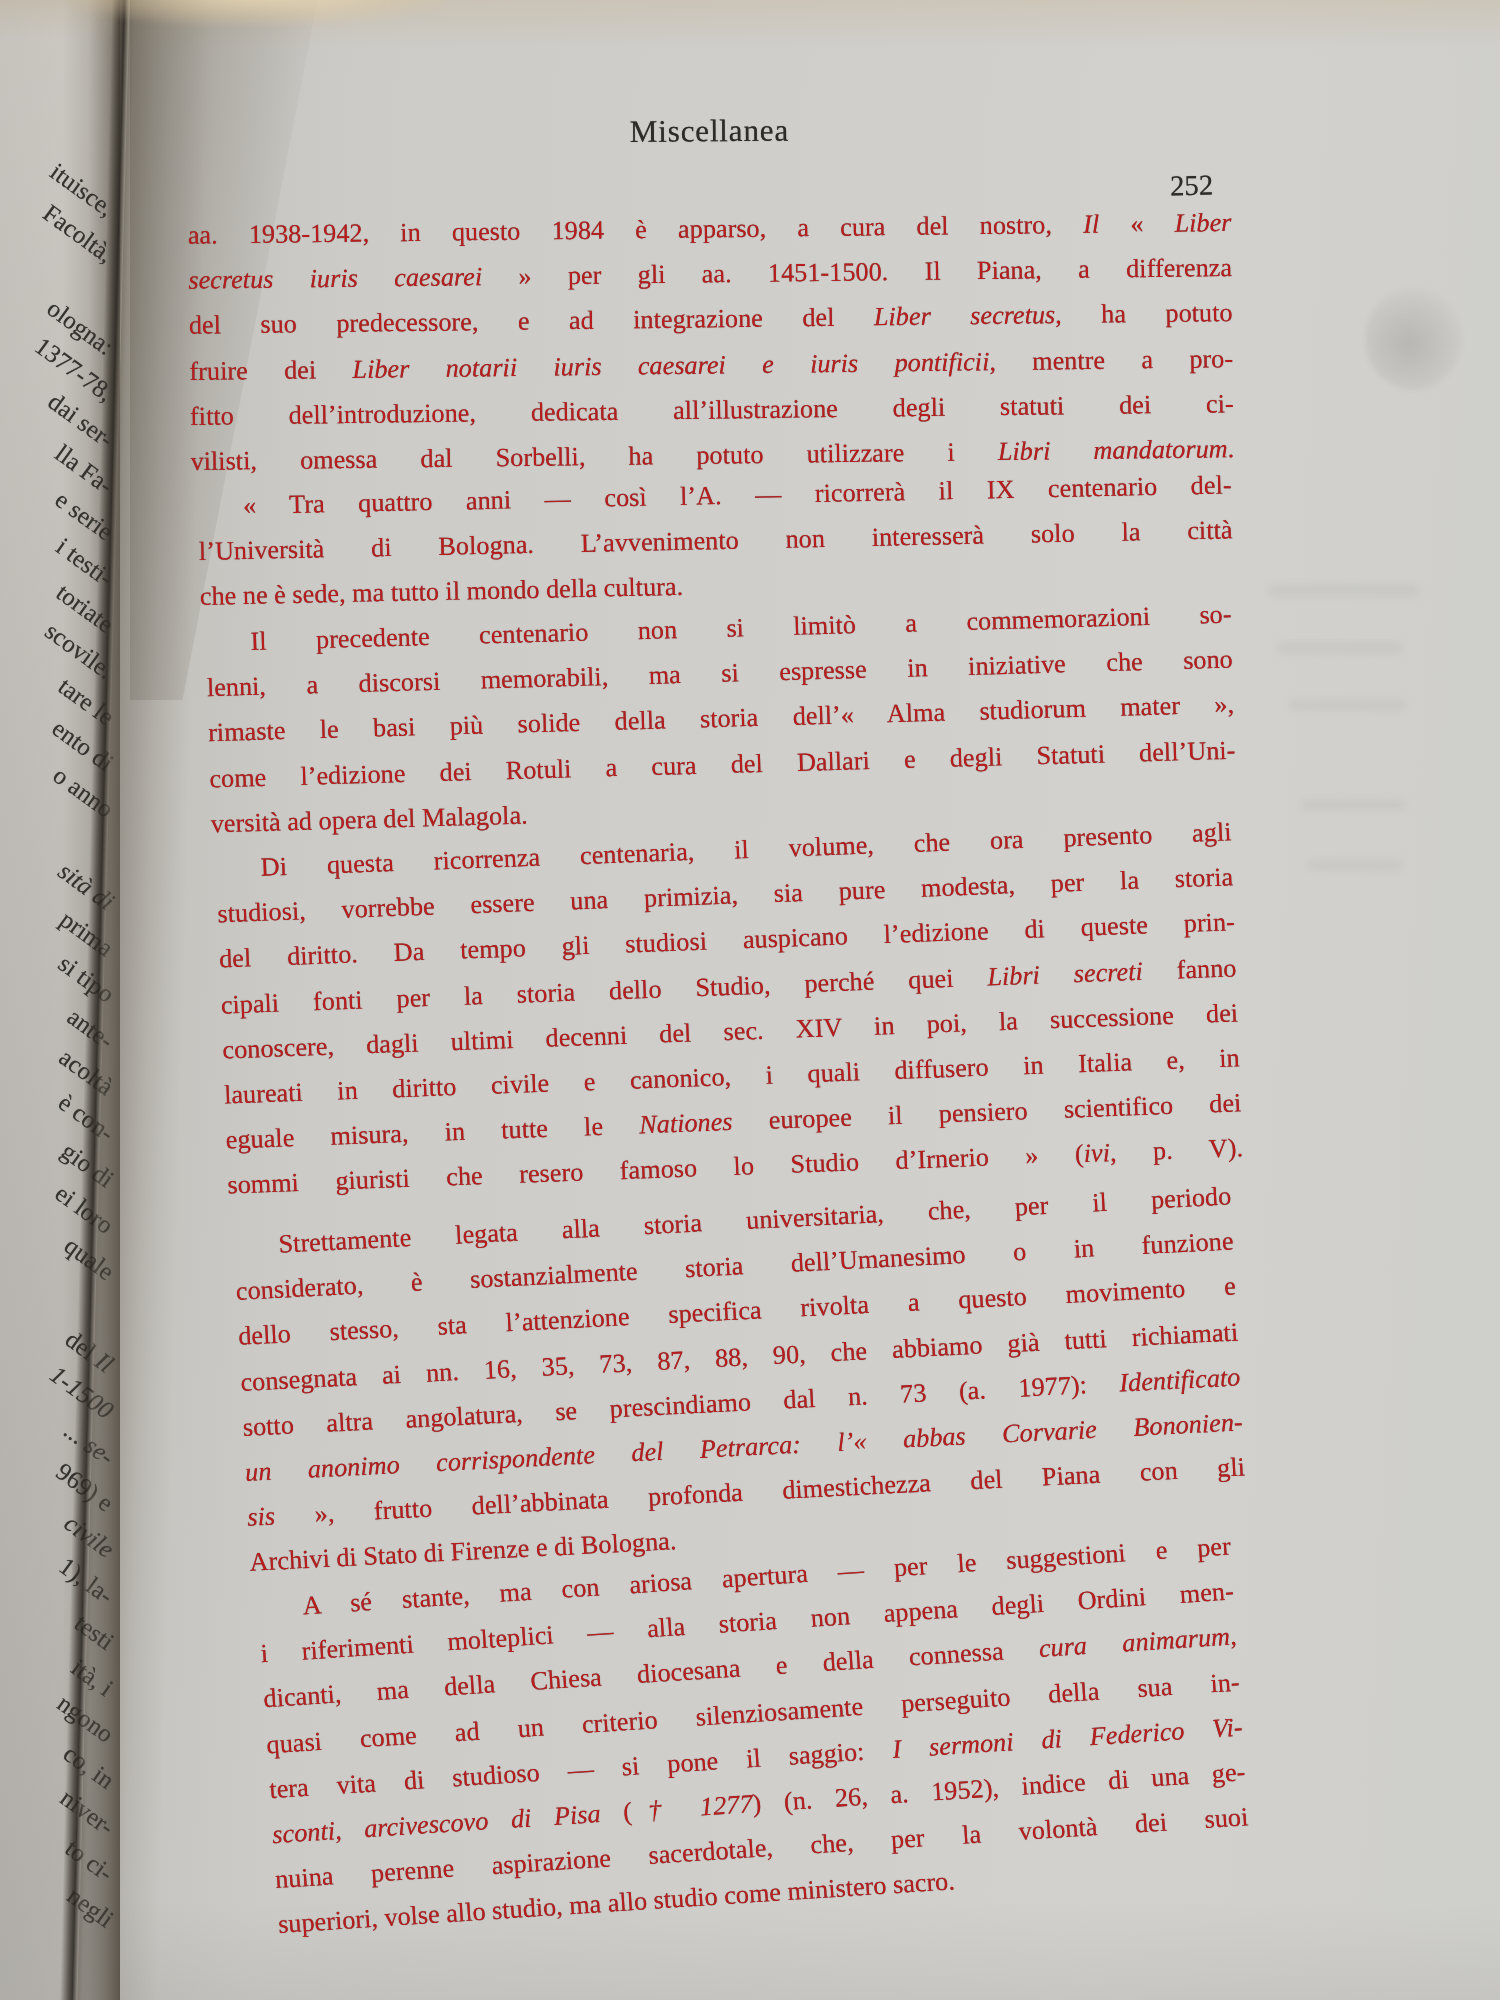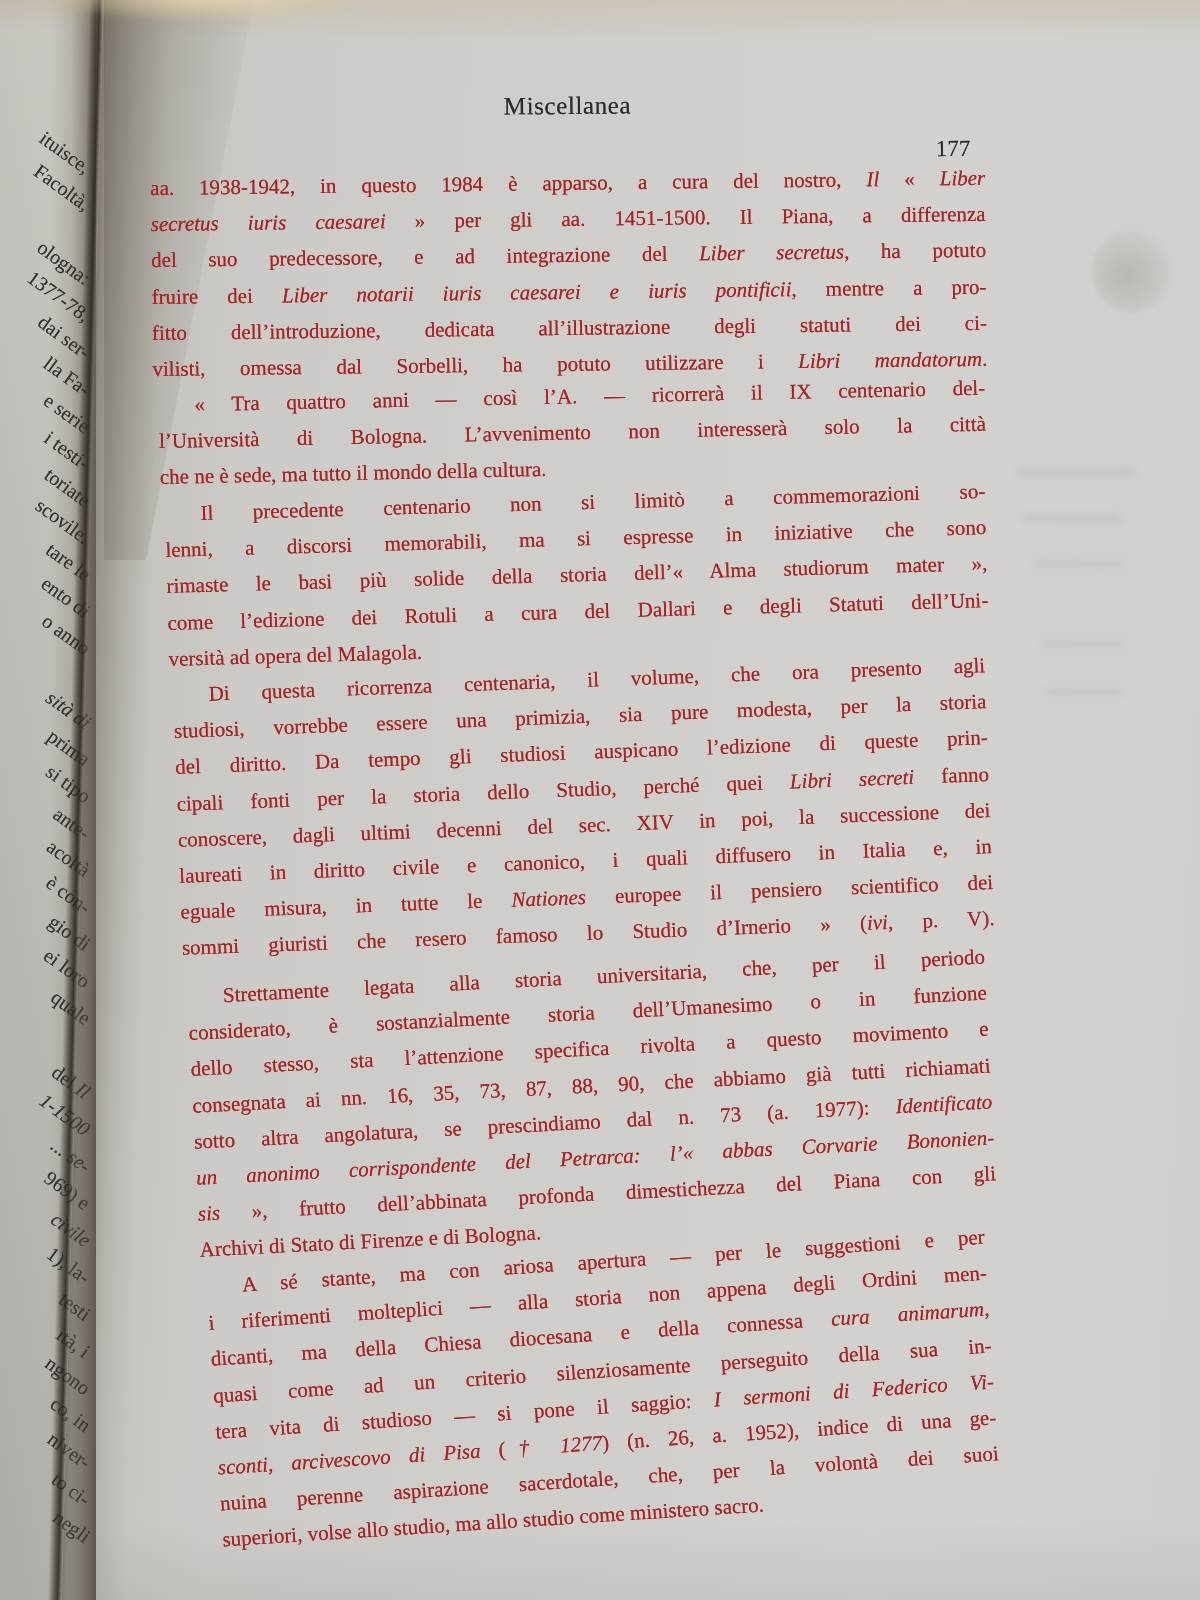--- a/index.html
+++ b/index.html
@@ -146,21 +146,21 @@
   <div class="top-glow"></div>
   <div class="stain"></div>
 
   <div class="ghost" style="left:1015px; top:468px; width:120px; height:9px;"></div>
   <div class="ghost" style="left:1022px; top:514px; width:100px; height:9px;"></div>
   <div class="ghost" style="left:1032px; top:560px; width:92px; height:8px;"></div>
   <div class="ghost" style="left:1040px; top:640px; width:84px; height:8px;"></div>
   <div class="ghost" style="left:1046px; top:688px; width:76px; height:8px;"></div>
 
   <div class="running-header">Miscellanea</div>
-  <div class="page-number">177</div>
+  <div class="page-number">252</div>
 
   <div class="text-block" id="text-block">
       <div class="para p1 jlast">
         <div class="line"><span>aa. 1938-1942, in questo 1984 è apparso, a cura del nostro, </span><span class="it">Il</span><span> « </span><span class="it">Liber</span></div>
         <div class="line"><span class="it">secretus iuris caesarei</span><span> » per gli aa. 1451-1500. Il Piana, a differenza</span></div>
         <div class="line"><span>del suo predecessore, e ad integrazione del </span><span class="it">Liber secretus</span><span>, ha potuto</span></div>
         <div class="line"><span>fruire dei </span><span class="it">Liber notarii iuris caesarei e iuris pontificii</span><span>, mentre a pro-</span></div>
         <div class="line"><span>fitto dell’introduzione, dedicata all’illustrazione degli statuti dei ci-</span></div>
         <div class="line"><span>vilisti, omessa dal Sorbelli, ha potuto utilizzare i </span><span class="it">Libri mandatorum</span><span>.</span></div>
       </div>

